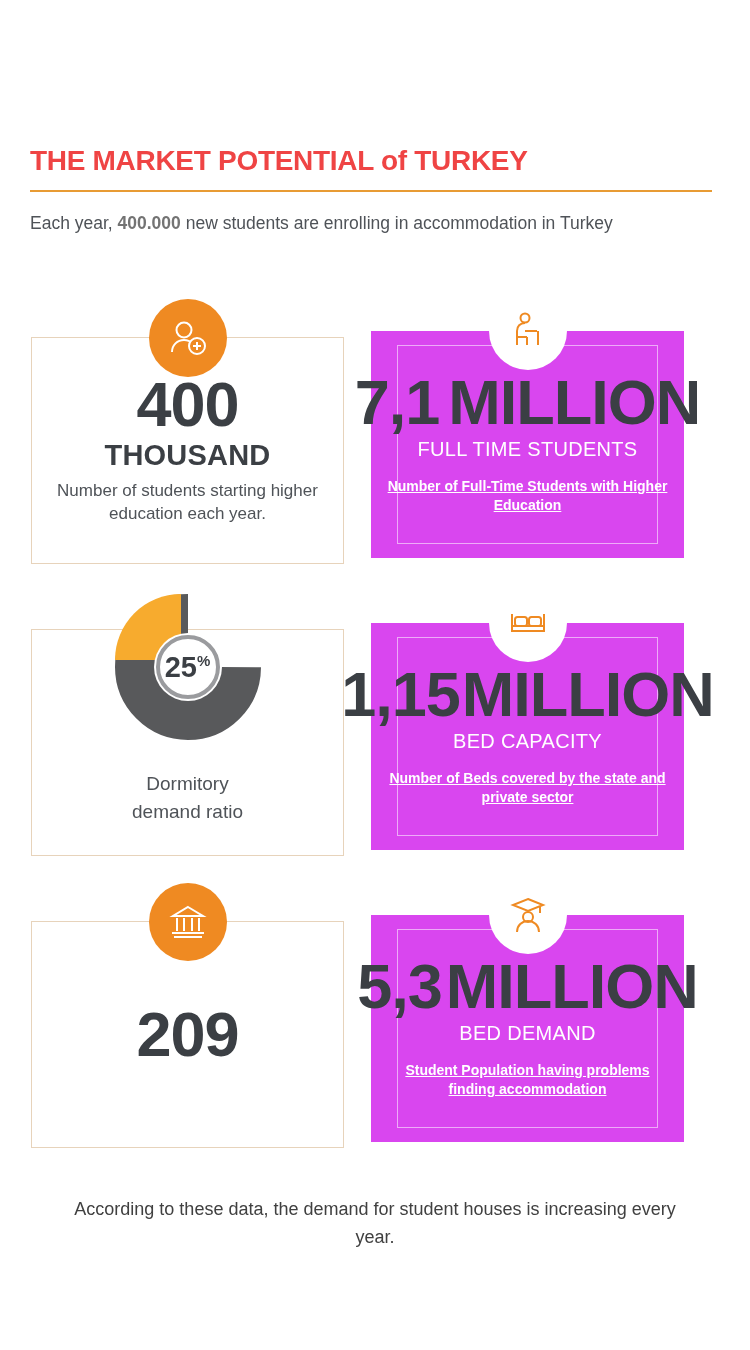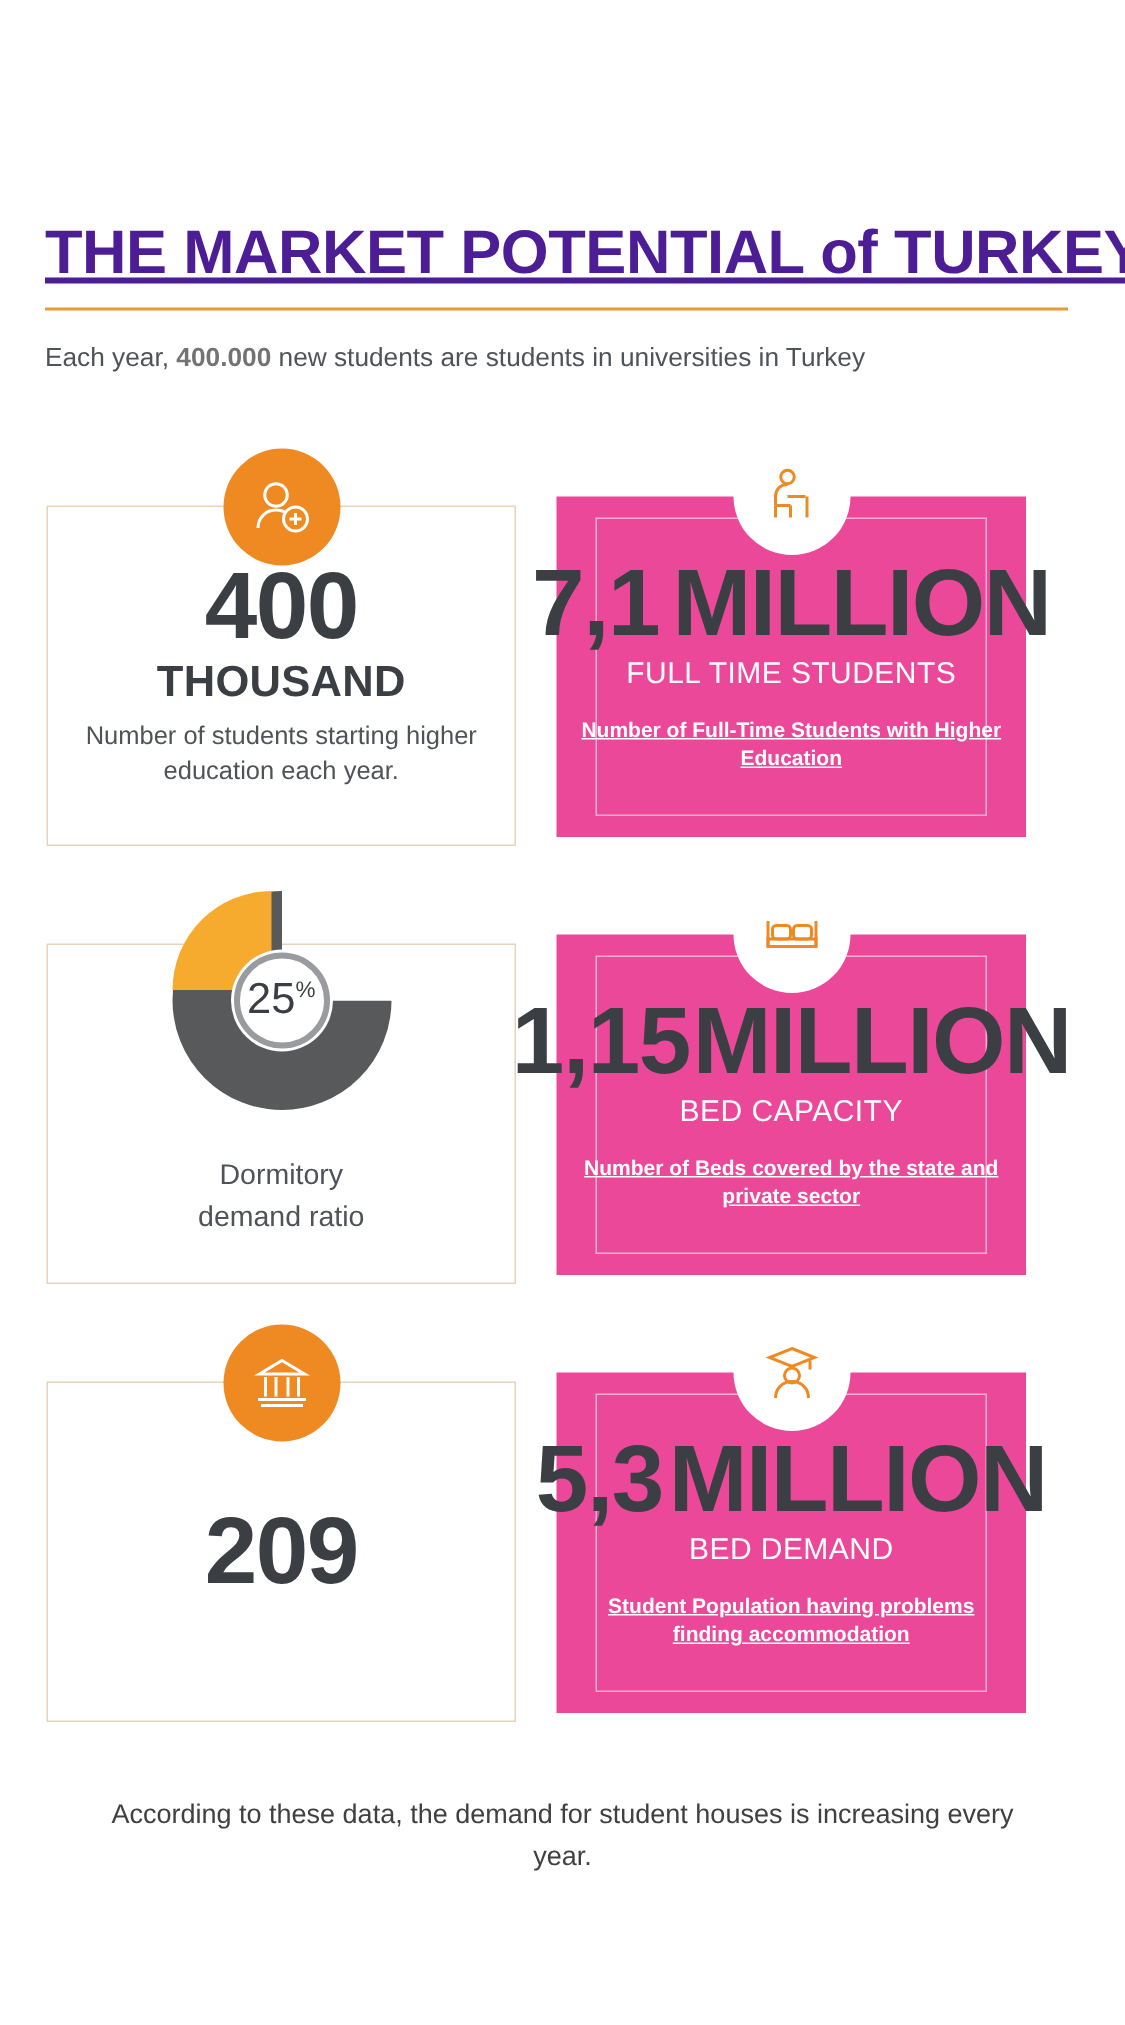--- a/index.html
+++ b/index.html
@@ -18,26 +18,25 @@
   }
 
   
   .header {
     position: absolute;
     left: 30px;
     top: 145px;
     width: 690px;
   }
   .title {
-    font-size: 41px;
-    font-weight: bold;
-    color: #4c1d95;
+    font-size: 28px;
+    font-weight: bold;
+    color: #ef4444;
     letter-spacing: -0.3px;
     white-space: nowrap;
-    text-decoration: underline;
   }
   .title-rule {
     margin-top: 13px;
     width: 682px;
     height: 2px;
     background: #e89b34;
   }
   .subtitle {
     margin-top: 21px;
     font-size: 17.5px;
@@ -66,21 +65,21 @@
     height: 227px;
   }
   .card.left  { left: 31px;  top: 47px; }
   .card.right { left: 371px; top: 41px; }
 
   .card.white {
     border: 1px solid #e7d3bb;
     background: #ffffff;
   }
   .card.orange {
-    background: #ec4899;
+    background: #d946ef;
     border: none;
   }
   .card.orange::after {
     content: "";
     position: absolute;
     left: 26px; right: 26px;
     top: 14px; bottom: 14px;
     border: 1px solid rgba(255,255,255,0.55);
     pointer-events: none;
   }
@@ -182,21 +181,21 @@
     margin-left: -77px;
     top: 8px;
     width: 154px;
     height: 154px;
   }
   .donut-center-text {
     position: absolute;
     left: 50%; top: 50%;
     transform: translate(-50%,-50%);
     font-size: 29px;
-    font-weight: normal;
+    font-weight: bold;
     color: #3b3f44;
     white-space: nowrap;
   }
   .donut-center-text .pct { font-size: 15px; vertical-align: super; }
   .donut-caption {
     position: absolute;
     left: 0; right: 0;
     top: 188px;
     text-align: center;
     font-size: 19px;
@@ -218,21 +217,21 @@
 </style>
 </head>
 <body>
 
 <div class="page">
 
   <div class="header">
     <div class="title">THE MARKET POTENTIAL of TURKEY</div>
     <div class="title-rule"></div>
     <div class="subtitle">
-      <span>Each year, </span><span class="hl">400.000</span><span> new students are students in universities in Turkey</span>
+      <span>Each year, </span><span class="hl">400.000</span><span> new students are enrolling in accommodation in Turkey</span>
     </div>
   </div>
 
   <div class="grid">
 
     <div class="row">
 
       <div class="card white left">
         <div class="badge on-white">
           <svg width="46" height="46" viewBox="0 0 46 46">

